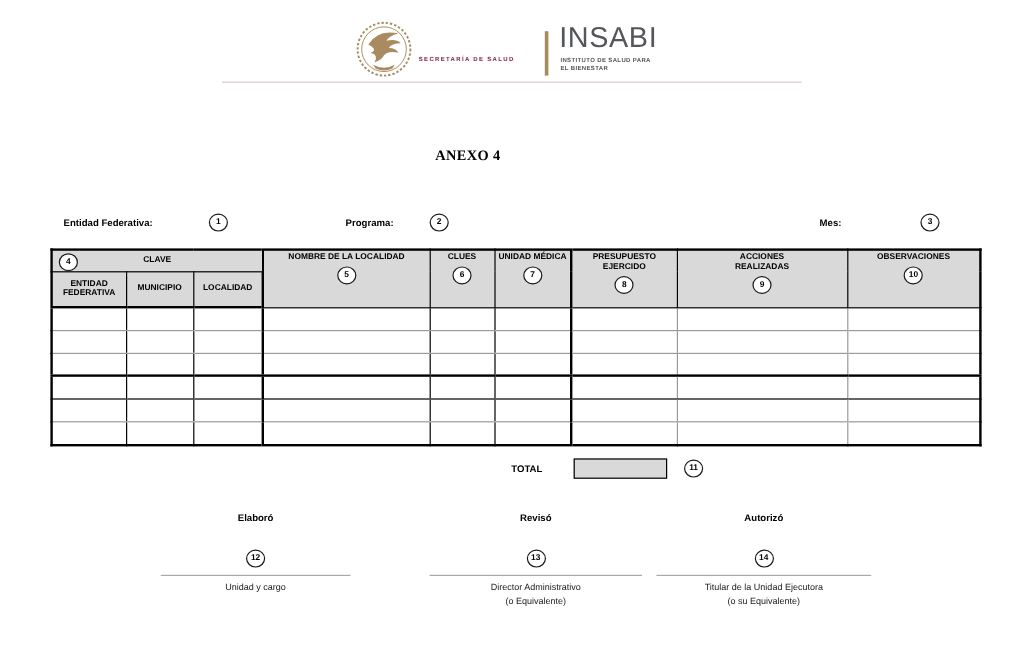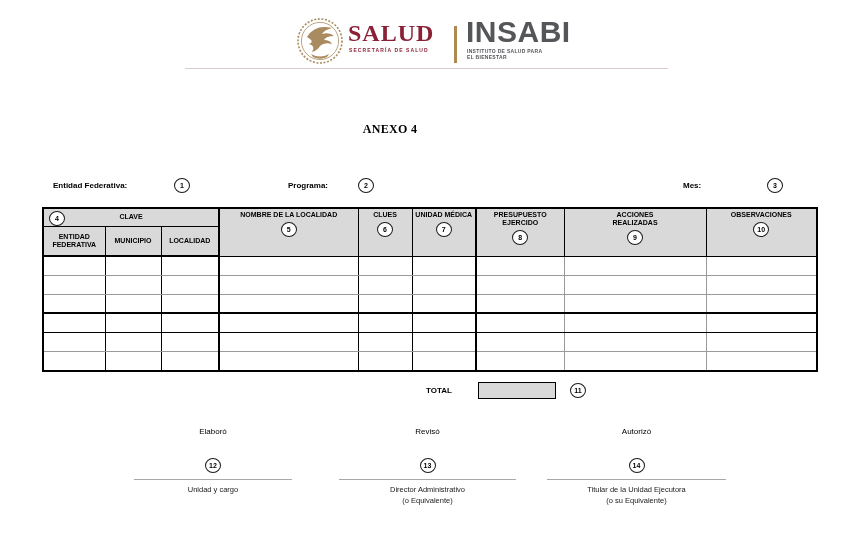--- a/index.html
+++ b/index.html
@@ -5,21 +5,21 @@
   html,body{margin:0;padding:0;background:#fff;}
   #page{position:relative;width:852px;height:543px;background:#ffffff;overflow:hidden;
         font-family:"Liberation Sans",sans-serif;color:#000;}
   .abs{position:absolute;}
 
   
   #salud-title{left:348px;top:22px;font-family:"Liberation Serif",serif;font-weight:bold;
                font-size:24px;line-height:22px;color:#8A2137;letter-spacing:1px;}
   #salud-sub{left:349px;top:47px;font-size:5px;font-weight:bold;letter-spacing:1.1px;color:#8A2137;}
   #logo-divider{left:454px;top:26px;width:3px;height:37px;background:#AD8A52;}
-  #insabi-title{left:466px;top:21px;font-weight:bold;font-size:30px;line-height:22px;
+  #insabi-title{left:466px;top:21px;font-weight:normal;font-size:24px;line-height:22px;
                 color:#55565A;letter-spacing:0.5px;}
   #insabi-sub{left:467px;top:49px;font-size:5px;line-height:5.8px;font-weight:bold;
               letter-spacing:0.3px;color:#55565A;}
   #top-rule{left:185px;top:68px;width:483px;height:1px;background:#D9C9D0;}
 
   
   #doc-title{left:0;top:122px;width:780px;text-align:center;
              font-family:"Liberation Serif",serif;font-weight:bold;font-size:12px;letter-spacing:0.3px;}
   #doc-subtitle{left:0;top:136px;width:852px;text-align:center;font-weight:bold;font-size:8.5px;}
 
@@ -56,39 +56,38 @@
 
   
   #total-label{left:388px;top:386px;width:64px;text-align:right;font-size:8px;font-weight:bold;}
   #total-box{left:478px;top:382px;width:78px;height:17px;background:#D9D9D9;
              border:1px solid #000;box-sizing:border-box;font-size:8px;text-align:center;}
   #total-circ{left:570px;top:383px;}
 
   
   .sig{position:absolute;top:427px;text-align:center;}
   #sig1{left:134px;width:158px;}
-  #sig2{left:339px;width:177px;}
+  #sig2{left:358px;width:177px;}
   #sig3{left:547px;width:179px;}
-  .sig-title{font-size:8px;font-weight:normal;height:10px;}
+  .sig-title{font-size:8px;font-weight:bold;height:10px;}
   .sig .circ{margin:21px auto 0 auto;}
   .sig-line{border-bottom:1px solid #a9a9a9;height:0;margin-top:6px;}
   .sig-caption{margin-top:5px;font-size:7.5px;line-height:10.5px;color:#1a1a1a;}
 </style>
 </head>
 <body>
 
 <div id="page">
 
   <svg class="abs" style="left:295px;top:17px" width="50" height="48" viewBox="0 0 48 48">
     <circle cx="24" cy="24" r="22" fill="none" stroke="#A98B5F" stroke-width="1.6" stroke-dasharray="2 1.6"></circle>
     <circle cx="24" cy="24" r="18.6" fill="none" stroke="#A98B5F" stroke-width="0.8"></circle>
     <path d="M11 20 Q19 7 36 11 Q28 13 26 17 Q34 15 38 19 Q30 19 28 23 Q34 23 36 27 Q28 25 24 29 Q22 33 16 35 Q20 29 13 27 Q18 25 14 22 Z" fill="#A98B5F"></path>
     <path d="M15 37 Q24 42 33 37 L31 40 Q24 43.5 17 40 Z" fill="#A98B5F"></path>
   </svg>
-  <div id="salud-title" class="abs">SALUD</div>
   <div id="salud-sub" class="abs">SECRETARÍA DE SALUD</div>
   <div id="logo-divider" class="abs"></div>
   <div id="insabi-title" class="abs">INSABI</div>
   <div id="insabi-sub" class="abs">
     <div>INSTITUTO DE SALUD PARA</div>
     <div>EL BIENESTAR</div>
   </div>
   <div id="top-rule" class="abs"></div>
 
   <div id="doc-title" class="abs">ANEXO 4</div>

